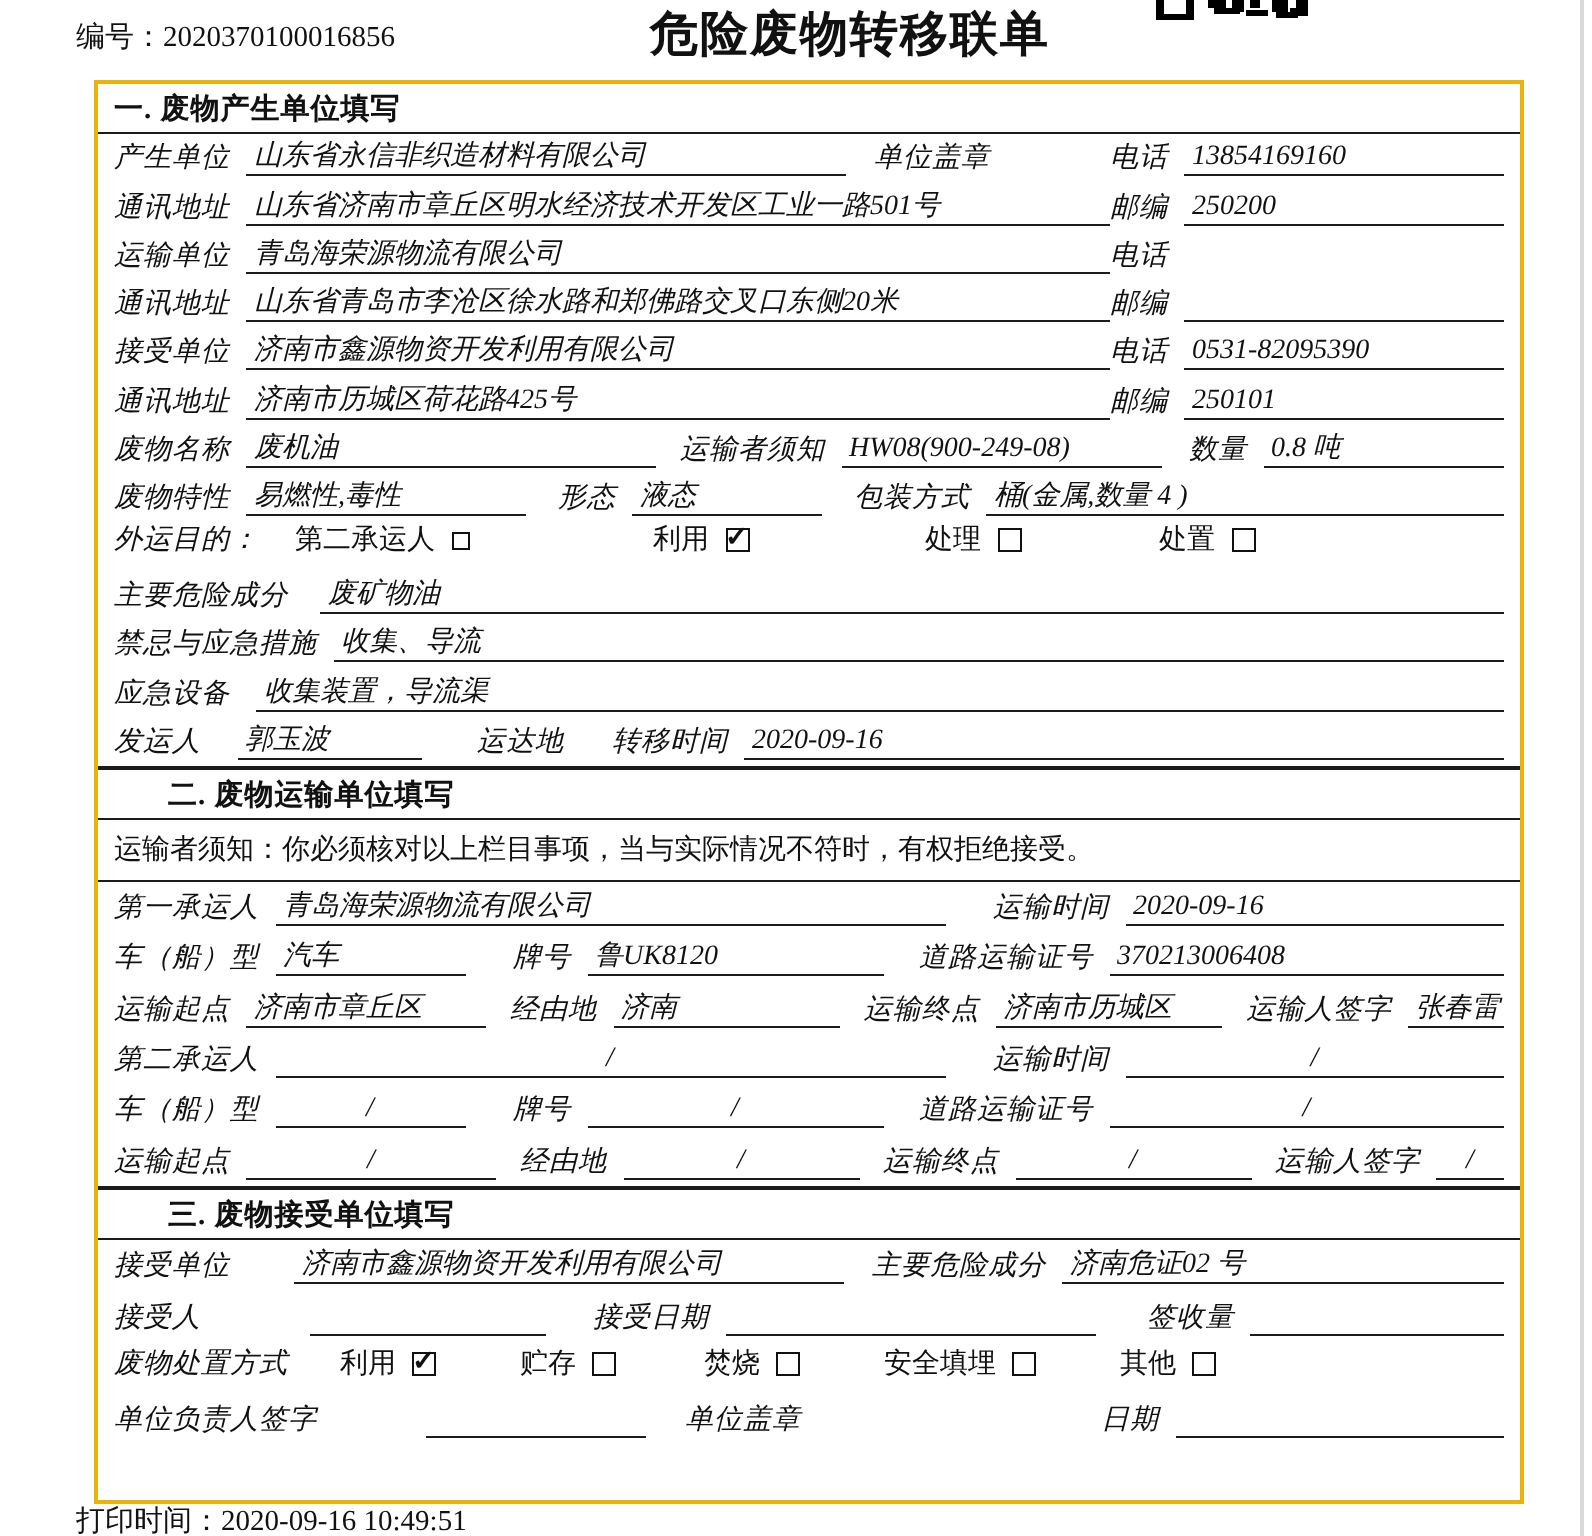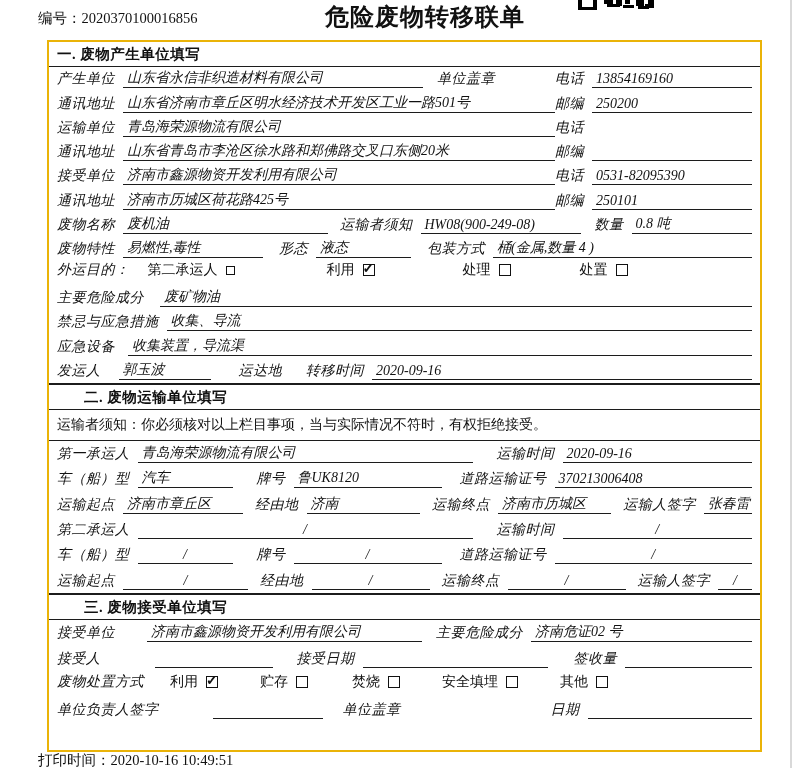--- a/index.html
+++ b/index.html
@@ -306,14 +306,14 @@
     <span class="lbl">单位负责人签字</span>
     <span class="val" style="width:110px;margin-left:46px"></span>
     <span class="lbl" style="padding-left:20px">单位盖章</span>
     <span class="lbl" style="padding-left:142px">日期</span>
     <span class="val grow"></span>
   </div>
 
 </div>
 
 <div class="print-line">
-  <span>打印时间：</span><span>2020-10-16 10:49:51</span>
+  <span>打印时间：</span><span>2020-09-16 10:49:51</span>
 </div>
 
 </body></html>

